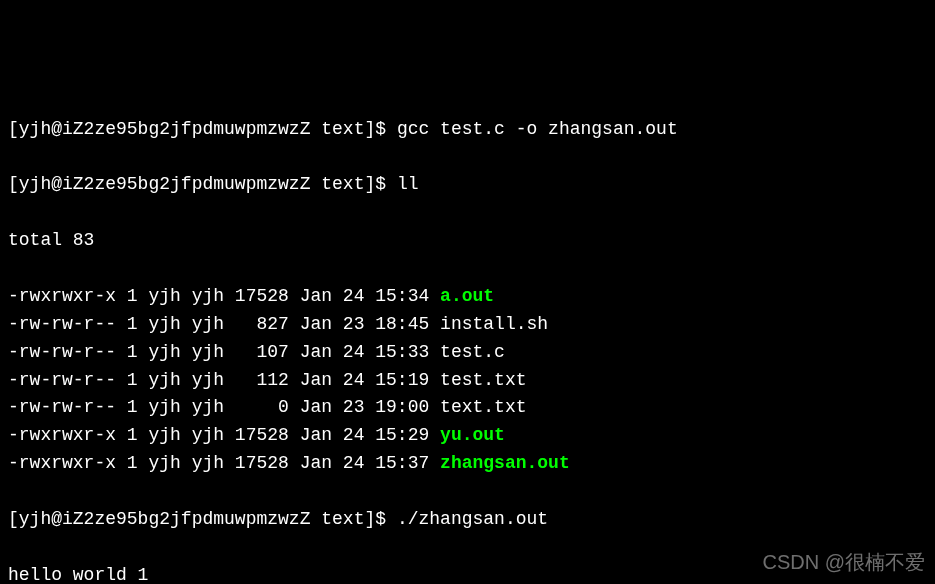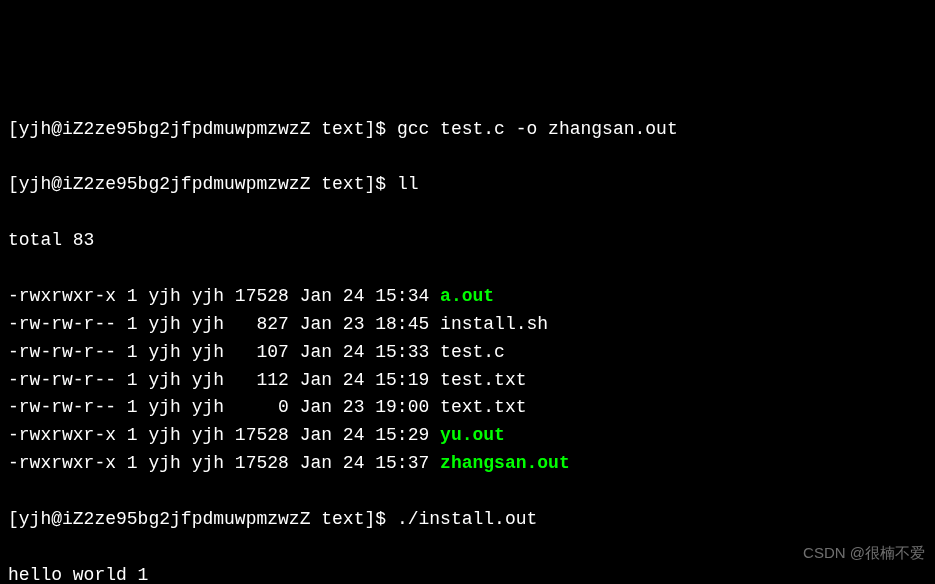--- a/index.html
+++ b/index.html
@@ -23,36 +23,36 @@
     }
     .prompt-line {
       display: block;
     }
     .green {
       color: #00ff00;
       font-weight: bold;
     }
     .watermark {
       position: absolute;
-      bottom: 20px;
+      bottom: 6px;
       right: 10px;
       color: rgba(200, 200, 200, 0.55);
-      font-size: 15px;
+      font-size: 20px;
       font-family: Arial, sans-serif;
       white-space: nowrap;
       margin-left: 9px;
     }
   </style>
 </head>
 <body>
 
 
 
 <div class="prompt-line"><span>[yjh@iZ2ze95bg2jfpdmuwpmzwzZ text]$ </span><span>gcc test.c -o zhangsan.out</span></div>
 <div class="prompt-line"><span>[yjh@iZ2ze95bg2jfpdmuwpmzwzZ text]$ </span><span>ll</span></div>
 <div class="prompt-line">total 83</div>
 <div id="file-list"><div class="prompt-line">-rwxrwxr-x 1 yjh yjh 17528 Jan 24 15:34 <span class="green">a.out</span></div><div class="prompt-line">-rw-rw-r-- 1 yjh yjh   827 Jan 23 18:45 <span class="">install.sh</span></div><div class="prompt-line">-rw-rw-r-- 1 yjh yjh   107 Jan 24 15:33 <span class="">test.c</span></div><div class="prompt-line">-rw-rw-r-- 1 yjh yjh   112 Jan 24 15:19 <span class="">test.txt</span></div><div class="prompt-line">-rw-rw-r-- 1 yjh yjh     0 Jan 23 19:00 <span class="">text.txt</span></div><div class="prompt-line">-rwxrwxr-x 1 yjh yjh 17528 Jan 24 15:29 <span class="green">yu.out</span></div><div class="prompt-line">-rwxrwxr-x 1 yjh yjh 17528 Jan 24 15:37 <span class="green">zhangsan.out</span></div></div>
-<div class="prompt-line"><span>[yjh@iZ2ze95bg2jfpdmuwpmzwzZ text]$ </span><span>./install.out</span></div>
+<div class="prompt-line"><span>[yjh@iZ2ze95bg2jfpdmuwpmzwzZ text]$ </span><span>./zhangsan.out</span></div>
 <div id="program-output"><div class="prompt-line">hello world 1</div></div>
 <div class="watermark">CSDN @很楠不爱</div>
 
 
 
 
 </body></html>

